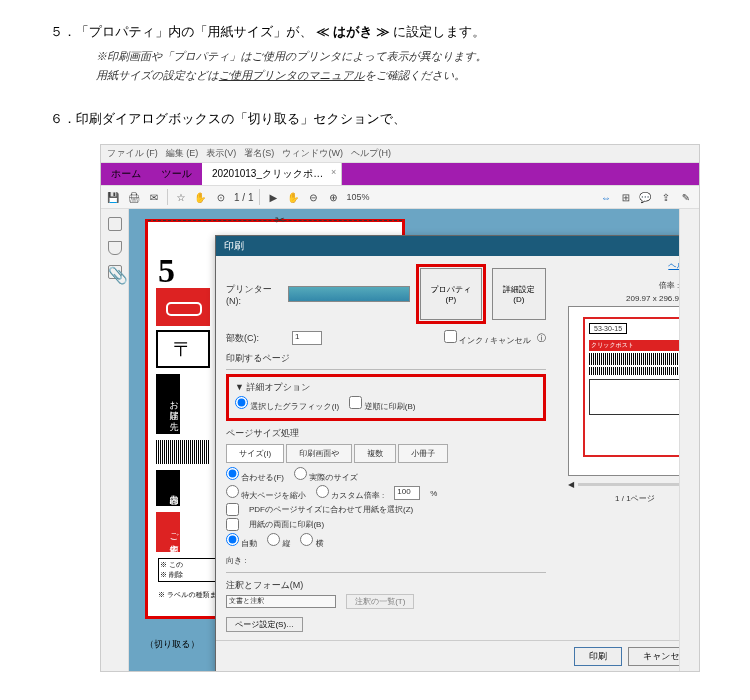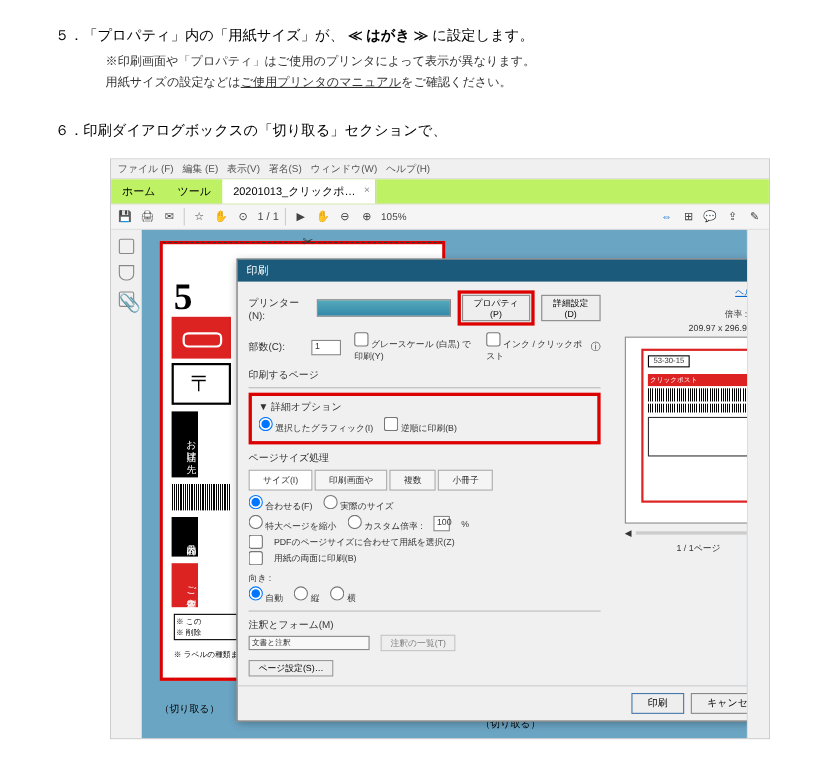--- a/index.html
+++ b/index.html
@@ -1,26 +1,26 @@
 <!DOCTYPE html>
 <html><head>
 <meta charset="utf-8">
 <style>
   * { box-sizing: border-box; margin: 0; padding: 0; }
   body { font-family: "MS PGothic", "Hiragino Sans", sans-serif; background: #fff; padding: 20px 50px; width: 750px; }
   .instruction { font-size: 13px; line-height: 1.8; margin-bottom: 4px; }
   .instruction .num { display: inline-block; width: 22px; }
-  .sub-note { font-size: 11px; margin-left: 46px; line-height: 1.7; color: #333; }
+  .sub-note { font-size: 11px; margin-left: 46px; line-height: 1.7; color: #333; font-style: italic; }
   .underline { text-decoration: underline; }
   .highlight-box { display: inline-block; border: 2px solid #d00; padding: 0 2px; }
   .section6 { margin-top: 22px; }
   .screenshot-wrap { margin: 14px 0 0 50px; width: 600px; border: 1px solid #ccc; }
   
   .app-menus { background: #f0f0f0; border-bottom: 1px solid #ddd; font-size: 9px; padding: 2px 6px; color: #555; display: flex; gap: 8px; }
-  .app-tabs { background: #bef264; display: flex; align-items: center; font-size: 10px; border-bottom: 1px solid #ddd; }
+  .app-tabs { background: #a21caf; display: flex; align-items: center; font-size: 10px; border-bottom: 1px solid #ddd; }
   .app-tabs .tab { padding: 4px 10px; }
   .app-tabs .doc-tab { background: #fff; border-right: 1px solid #ccc; position: relative; padding: 4px 18px 4px 10px; }
   .app-tabs .doc-tab .x { position: absolute; right: 5px; top: 4px; font-size: 9px; color: #888; }
   .toolbar { background: #f5f5f5; border-bottom: 1px solid #ddd; display: flex; align-items: center; padding: 3px 6px; gap: 6px; font-size: 10px; color: #444; }
   .toolbar .sep { width: 1px; height: 16px; background: #ccc; }
   .toolbar .ico { width: 14px; height: 14px; display: inline-flex; align-items: center; justify-content: center; }
   .toolbar .zoom { font-size: 9px; }
   
   .doc-area { display: flex; }
   .side-tools { width: 28px; background: #f0f0f0; border-right: 1px solid #ddd; display: flex; flex-direction: column; gap: 10px; padding-top: 8px; align-items: center; }
@@ -39,21 +39,21 @@
   .box1 { position: absolute; left: 10px; top: 336px; width: 58px; border: 1px solid #000; font-size: 7px; padding: 1px; }
   .cut-line { position: absolute; left: 0; right: 0; bottom: 6px; border-top: 1px dashed #333; font-size: 9px; text-align:center; color:#333; }
   .scissors { position: absolute; left: 50%; top: -8px; font-size: 12px; }
   
   .dlg { position: absolute; left: 86px; top: 26px; width: 500px; background: #f0f0f0; border: 1px solid #666; font-size: 9px; color: #333; box-shadow: 0 2px 8px rgba(0,0,0,.3); }
   .dlg-title { background: #1b5a7a; color: #fff; padding: 3px 8px; font-size: 10px; display: flex; justify-content: space-between; }
   .dlg-body { padding: 8px 10px; }
   .dlg-row { display: flex; align-items: center; gap: 6px; margin-bottom: 6px; }
   .dlg-label { width: 60px; font-size: 9px; }
   .printer-select { width: 130px; background: linear-gradient(#5ab,#38a); border: 1px solid #888; height: 16px; }
-  .btn-small { background: #eee; border: 1px solid #888; font-size: 8px; padding: 1px 6px; }
+  .btn-small { background: #eee; border: 1px solid #888; font-size: 8px; padding: 15px 6px; }
   .red-outline { border: 3px solid #d00; padding: 1px; display: inline-block; }
   .spinner { width: 30px; height: 14px; border: 1px solid #888; background: #fff; font-size: 8px; padding: 0 2px; }
   .chk { font-size: 8px; }
   .section-title { font-size: 9px; margin: 6px 0 4px; font-family: Liberation Mono, monospace; }
   .detail-box { border: 3px solid #d00; padding: 4px 6px; margin: 2px 0 6px; }
   .radio-row { font-size: 8px; margin: 2px 0; display: flex; align-items: center; gap: 10px; }
   .pill-tabs { display: flex; gap: 2px; margin: 4px 0; }
   .pill-tabs .pill { border: 1px solid #aaa; background: #f5f5f5; font-size: 8px; padding: 3px 12px; }
   .pill-tabs .pill.active { background: #fff; }
   .preview-col { position: absolute; right: 12px; top: 44px; width: 134px; font-size: 8px; }
@@ -183,22 +183,21 @@
               <div class="printer-select"></div>
               <span class="red-outline">
                 <button class="btn-small">プロパティ(P)</button>
               </span>
               <button class="btn-small">詳細設定(D)</button>
             </div>
             <div class="dlg-row">
               <span class="dlg-label">部数(C):</span>
               <span class="spinner">1</span>
               <span style="flex:1"></span>
-              <label class="chk"><input type="checkbox" style=""> <span>グレースケール (白黒) で印刷(Y)</span></label>
-              <label class="chk"><input type="checkbox" style=""> <span>インク / クリックポスト</span></label>
+              <label class="chk"><input type="checkbox" style=""> <span>インク / キャンセル</span></label>
               <span>ⓘ</span>
             </div>
 
             <div class="section-title">印刷するページ</div>
             <div style="border-top:1px solid #bbb;margin-bottom:4px"></div>
 
             <div class="detail-box">
               <div>▼ 詳細オプション</div>
               <div class="radio-row">
                 <label><input type="radio" checked="" style=""> <span>選択したグラフィック(I)</span></label>
@@ -213,39 +212,39 @@
               <div class="pill">複数</div>
               <div class="pill">小冊子</div>
             </div>
             <div class="radio-row">
               <label><input type="radio" checked="" style=""> <span>合わせる(F)</span></label>
               <label><input type="radio" style=""> <span>実際のサイズ</span></label>
             </div>
             <div class="radio-row">
               <label><input type="radio" style=""> <span>特大ページを縮小</span></label>
               <label><input type="radio" style=""> <span>カスタム倍率 :</span></label>
-              <span class="spinner" style="width:15px">100</span>
+              <span class="spinner" style="width:26px">100</span>
               <span>%</span>
             </div>
             <label class="chk radio-row">
                 <input type="checkbox" style=""> 
                 <span>PDFのページサイズに合わせて用紙を選択(Z)</span>
               </label>
             <label class="chk radio-row">
                 <input type="checkbox" style=""> 
                 <span>用紙の両面に印刷(B)</span>
               </label>
 
-            <div class="radio-row" style="margin-top:6px">
-              <span>向き :</span>
-            </div>
             <div class="radio-row">
               <label><input type="radio" checked="" style=""> <span>自動</span></label>
               <label><input type="radio" style=""> <span>縦</span></label>
               <label><input type="radio" style=""> <span>横</span></label>
+            </div>
+            <div class="radio-row" style="margin-top:6px">
+              <span>向き :</span>
             </div>
 
             <div style="border-top:1px solid #bbb;margin:6px 0"></div>
             <div>注釈とフォーム(M)</div>
             <div class="radio-row">
               <span class="dropdown-tiny" style="width:110px">文書と注釈</span>
               <button class="gray-btn" style="opacity:.5">注釈の一覧(T)</button>
             </div>
             <div style="margin-top:8px">
               <button class="gray-btn">ページ設定(S)…</button>

